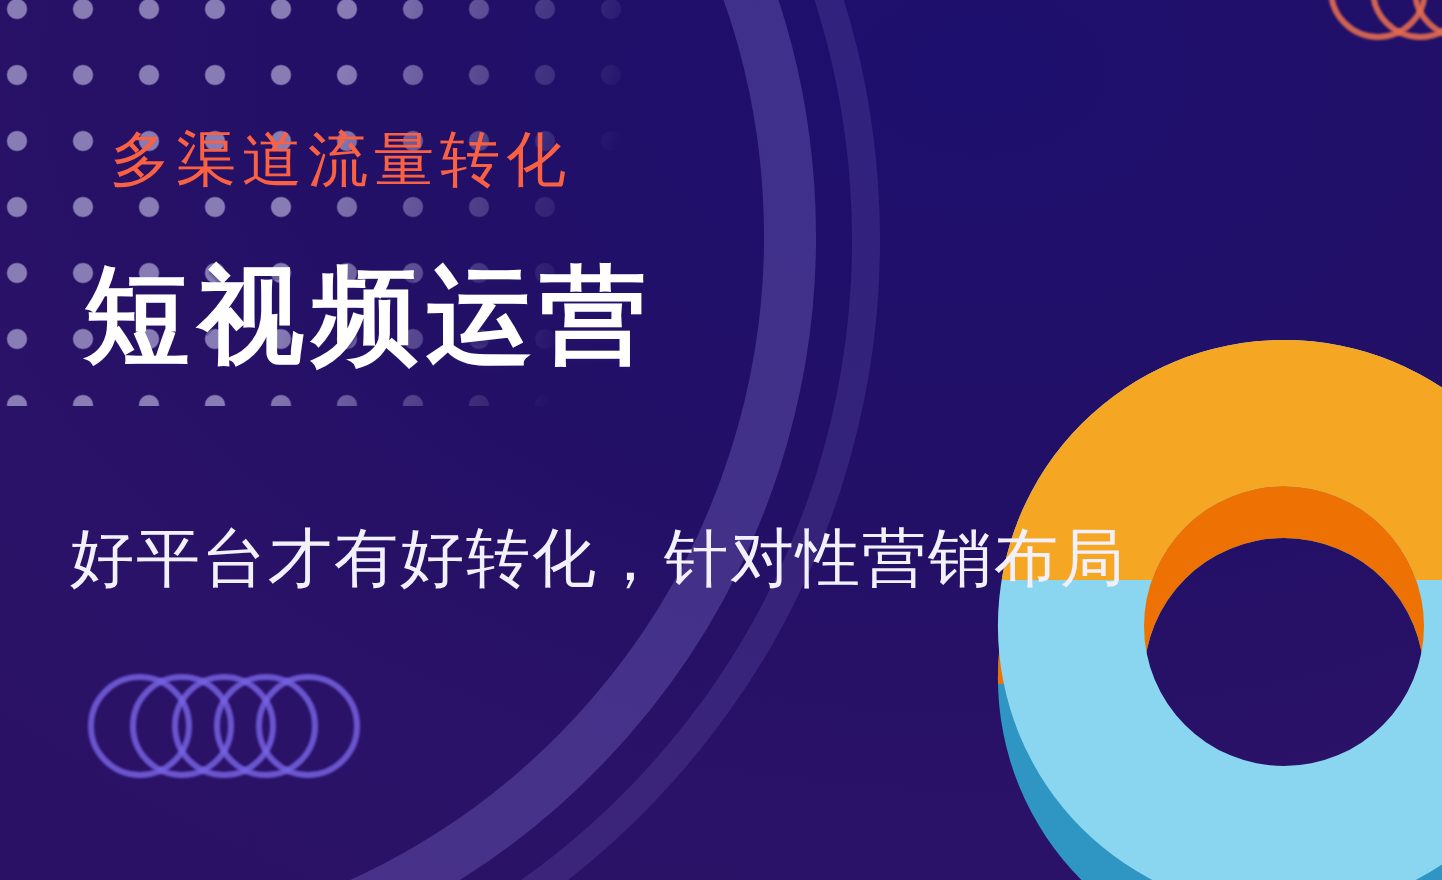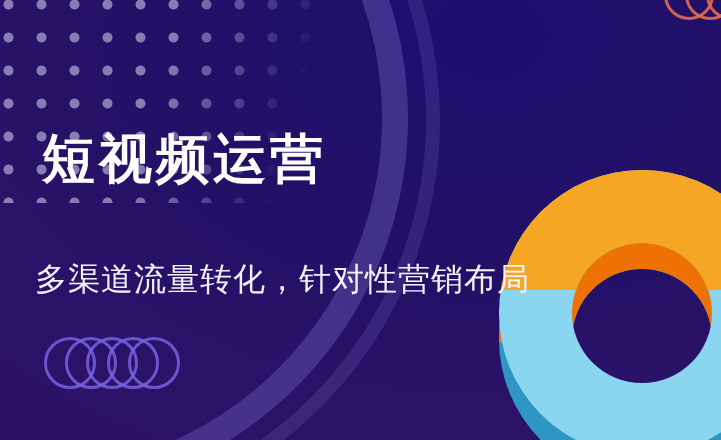--- a/index.html
+++ b/index.html
@@ -148,17 +148,18 @@
 
   <div class="ring-cluster">
     <span class="ring"></span>
     <span class="ring"></span>
     <span class="ring"></span>
     <span class="ring"></span>
     <span class="ring"></span>
   </div>
 
   <div class="copy">
+    <div class="kicker">多渠道流量转化</div>
     <div class="headline">短视频运营</div>
-    <div class="subline">多渠道流量转化，针对性营销布局</div>
+    <div class="subline">好平台才有好转化，针对性营销布局</div>
   </div>
 
 </div>
 
 </body></html>

